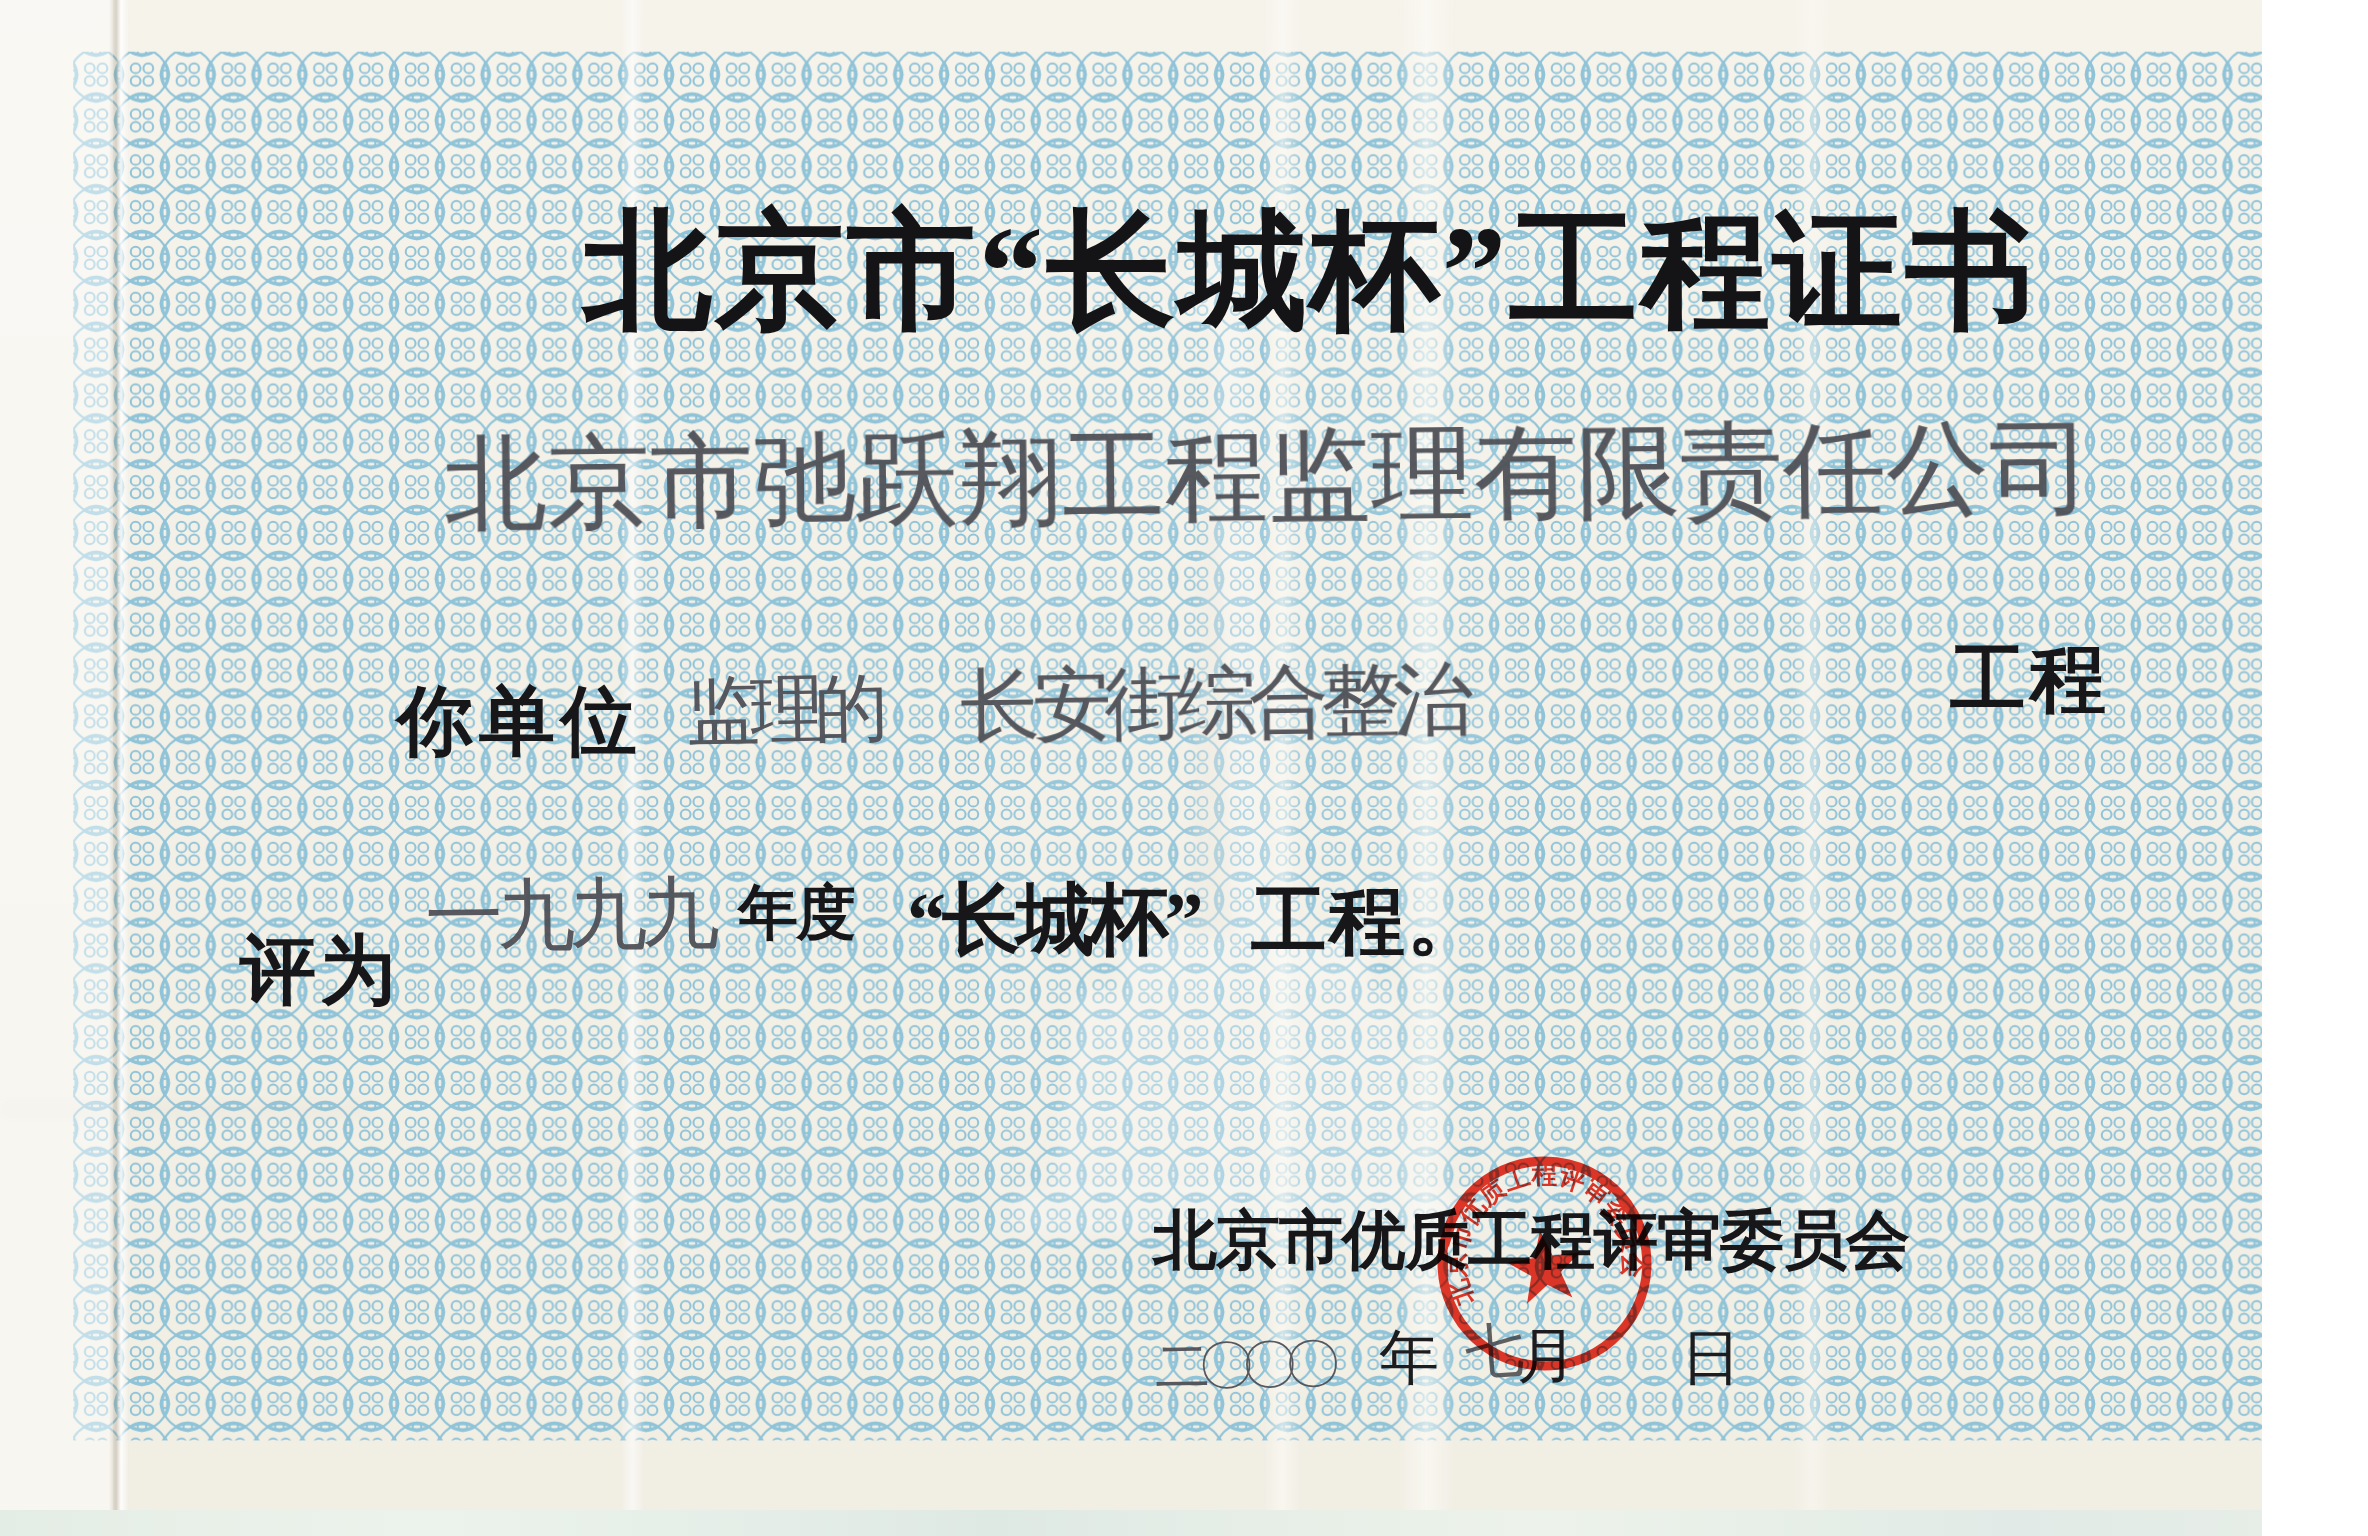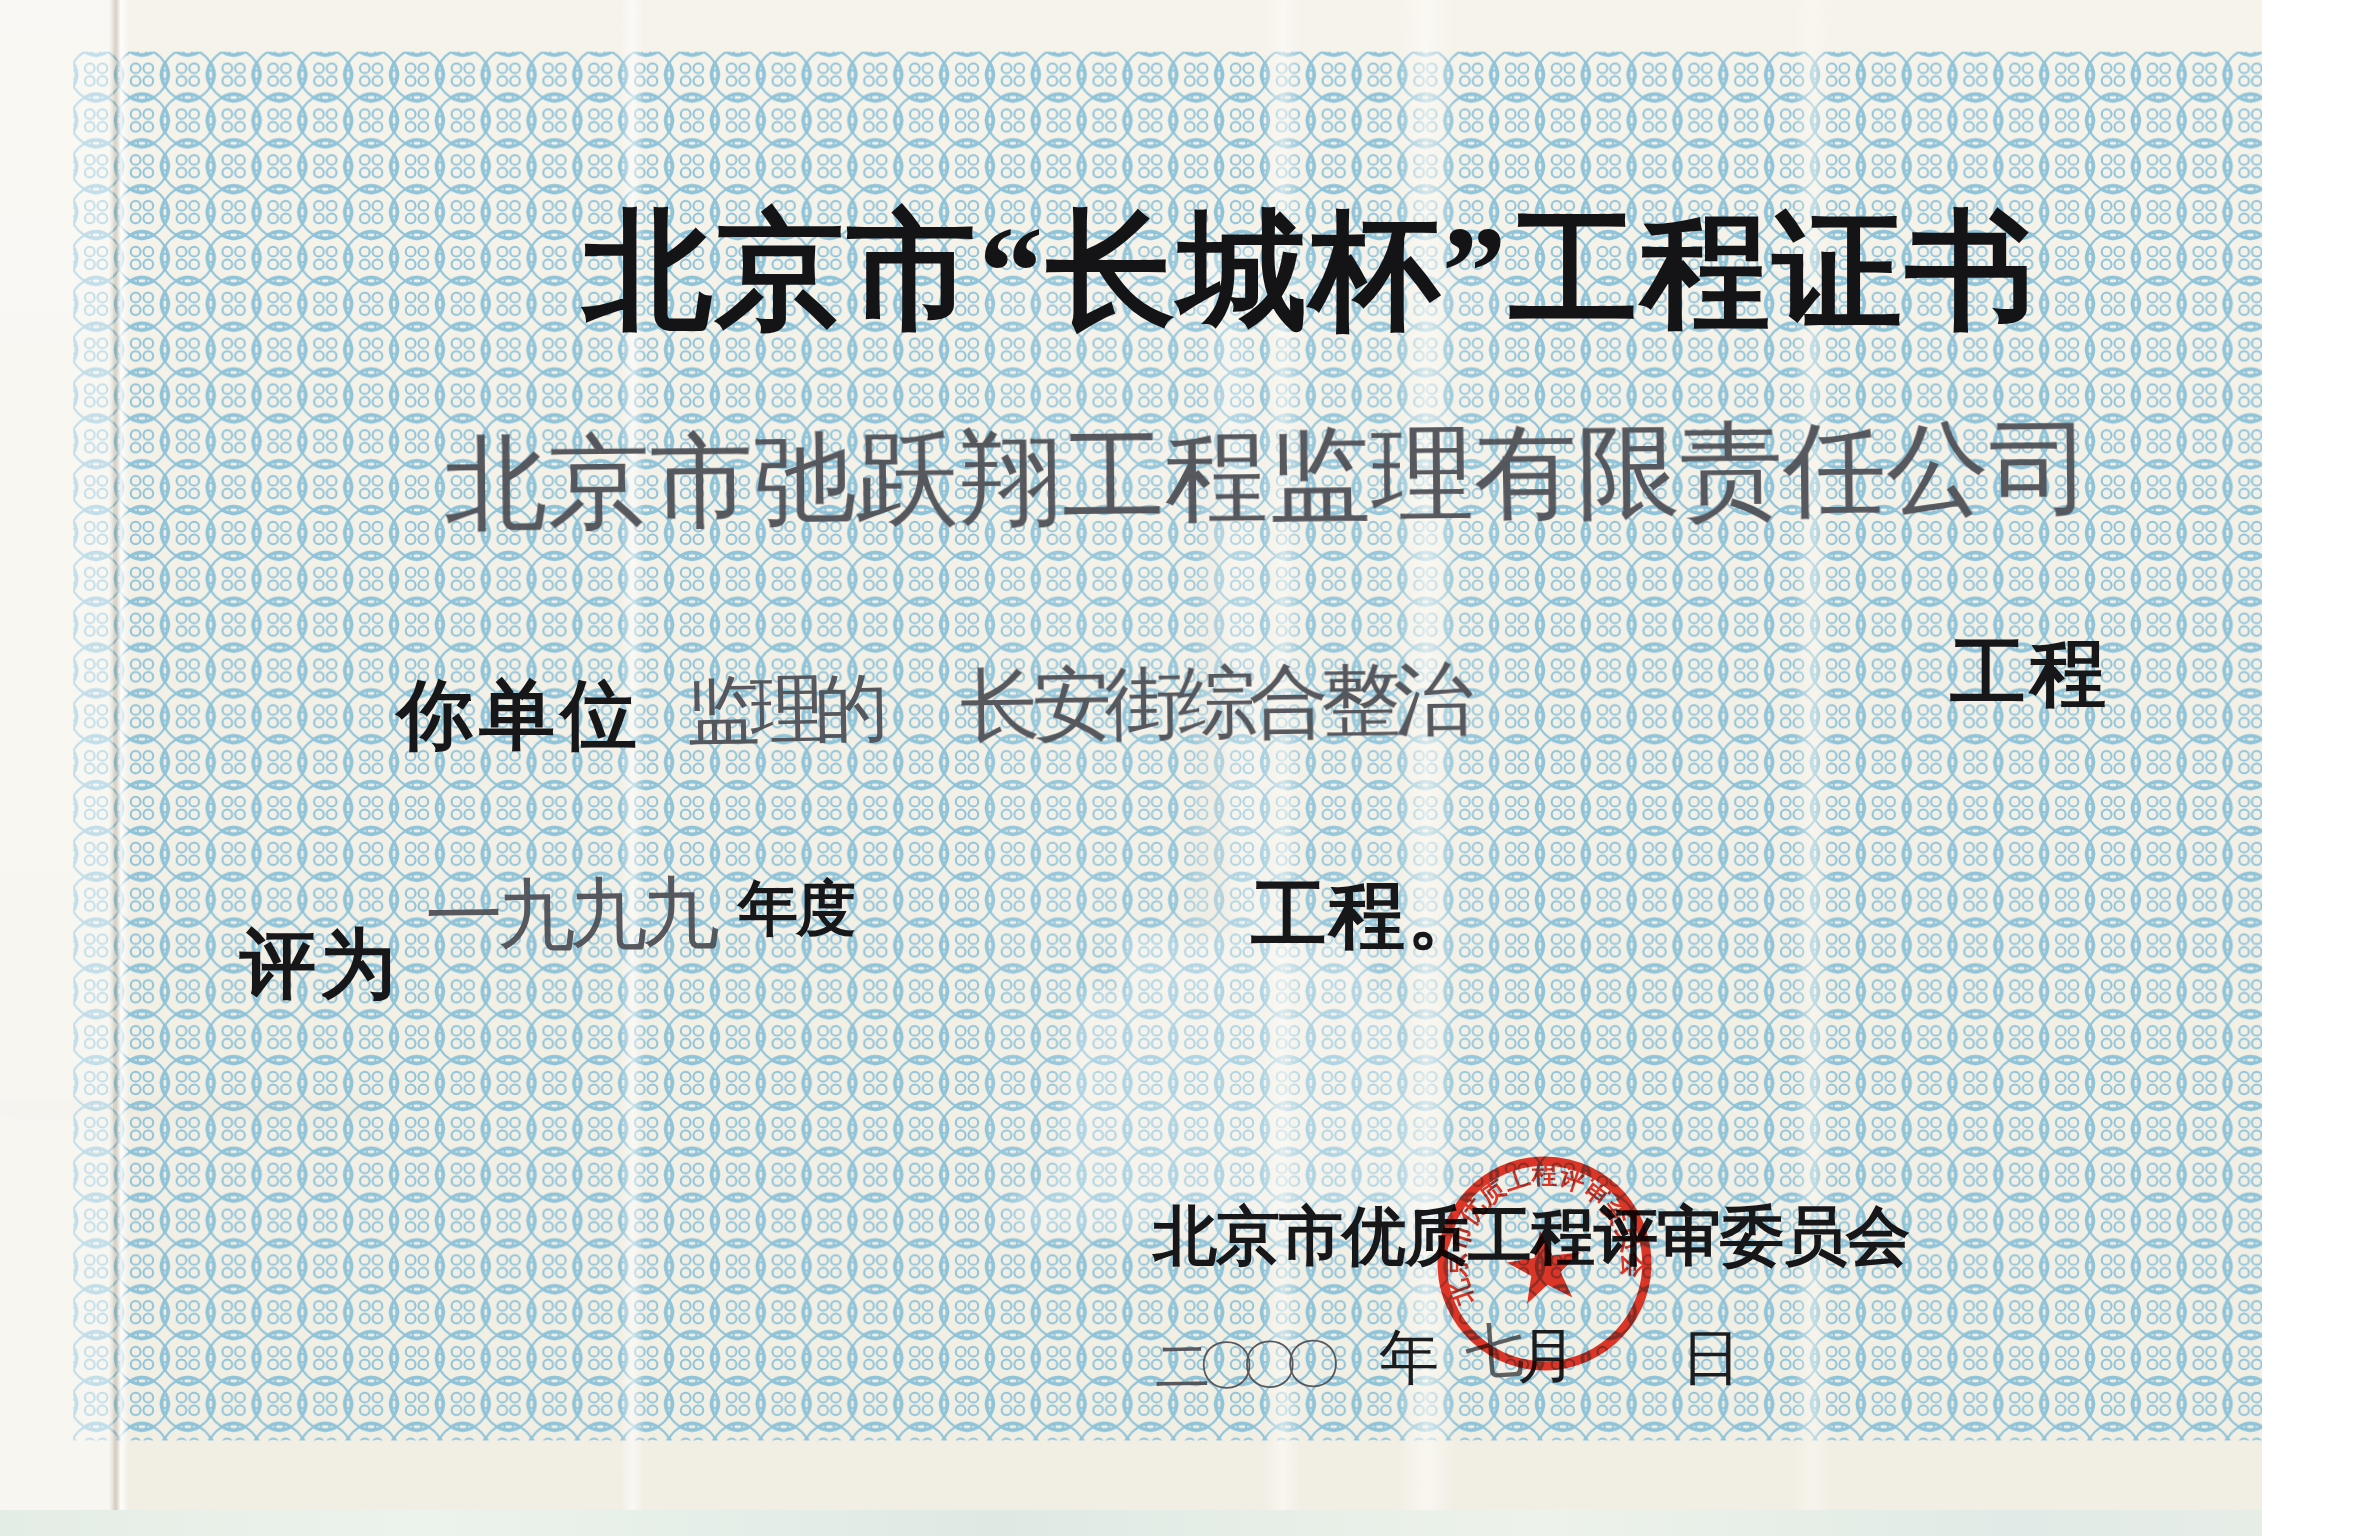--- a/index.html
+++ b/index.html
@@ -5,21 +5,21 @@
   html,body{margin:0;padding:0;background:#ffffff;}
   #certificate{
     position:relative;
     width:2262px;height:1537px;
     overflow:hidden;
     background:linear-gradient(180deg,#f6f3eb 0%,#f3f0e7 40%,#f1eee4 100%);
     font-family:"Liberation Serif","DejaVu Serif",serif;
   }
   .abs{position:absolute;white-space:nowrap;line-height:1;}
   .song{font-family:"Liberation Serif","DejaVu Serif",serif;font-weight:700;color:#141417;}
-  .printed{font-family:Liberation Mono, monospace;font-weight:700;color:#17171a;}
+  .printed{font-family:Liberation Serif, serif;font-weight:700;color:#17171a;}
   .kai{font-family:"Liberation Serif","DejaVu Serif",serif;font-weight:400;color:#1c1c1f;}
   .hand{font-family:"Liberation Serif","DejaVu Serif",serif;font-weight:400;color:#4e4f55;opacity:.94;}
   .crease{position:absolute;top:0;height:1537px;pointer-events:none;}
   .band{position:absolute;pointer-events:none;}
   .sealwrap{mix-blend-mode:multiply;}
 </style>
 </head>
 <body>
 
 <div id="certificate">
@@ -88,20 +88,21 @@
   <div class="abs hand" style="left:444px;top:425px;font-size:103px;letter-spacing:0px;transform:rotate(-0.6deg);">北京市弛跃翔工程监理有限责任公司</div>
 
   <div class="abs printed" style="left:397px;top:683px;font-size:76px;letter-spacing:5.9px;">你单位</div>
   <div class="abs hand" style="left:686px;top:673px;font-size:74px;letter-spacing:-9.8px;transform:rotate(-1deg);">监理的</div>
   <div class="abs hand" style="left:960px;top:663px;font-size:80px;letter-spacing:-7.8px;transform:rotate(-0.8deg);">长安街综合整治</div>
   <div class="abs printed" style="left:1950px;top:641px;font-size:76px;letter-spacing:3.9px;">工程</div>
 
   <div class="abs printed" style="left:240px;top:884px;font-size:76px;letter-spacing:3.9px;margin-top:48px;">评为</div>
   <div class="abs hand" style="left:425px;top:876px;font-size:78px;letter-spacing:-5.9px;transform:rotate(-0.8deg);">一九九九</div>
   <div class="abs printed" style="left:738px;top:883px;font-size:60px;letter-spacing:-2px;">年度</div>
+  <div class="abs printed" style="left:907px;top:881px;font-size:78px;letter-spacing:-3.9px;">“长城杯”</div>
   <div class="abs printed" style="left:1251px;top:883px;font-size:76px;letter-spacing:2px;">工程。</div>
 
   <div class="abs printed" style="left:1153px;top:1209px;font-size:64px;letter-spacing:-1px;">北京市优质工程评审委员会</div>
 
   <div class="abs hand" style="left:1155px;top:1338px;font-size:55px;letter-spacing:-11.7px;transform:rotate(-1deg);">二〇〇〇</div>
   <div class="abs kai" style="left:1379px;top:1328px;font-size:60px;">年</div>
   <div class="abs hand" style="left:1465px;top:1322px;font-size:59px;color:#3c3c40;transform:rotate(-4deg);opacity:.8;">七</div>
   <div class="abs kai" style="left:1517px;top:1326px;font-size:60px;">月</div>
   <div class="abs kai" style="left:1681px;top:1328px;font-size:60px;">日</div>
 

